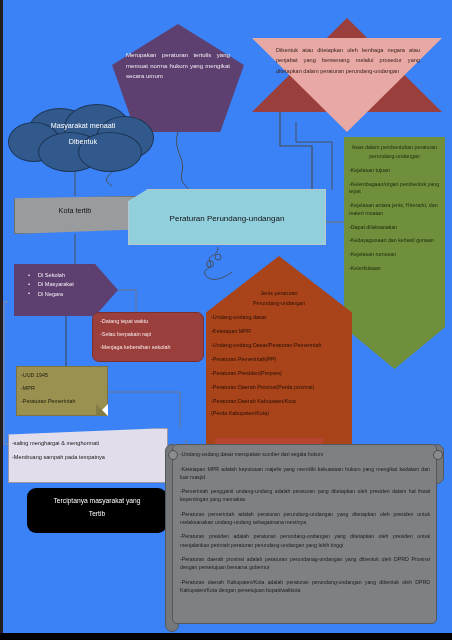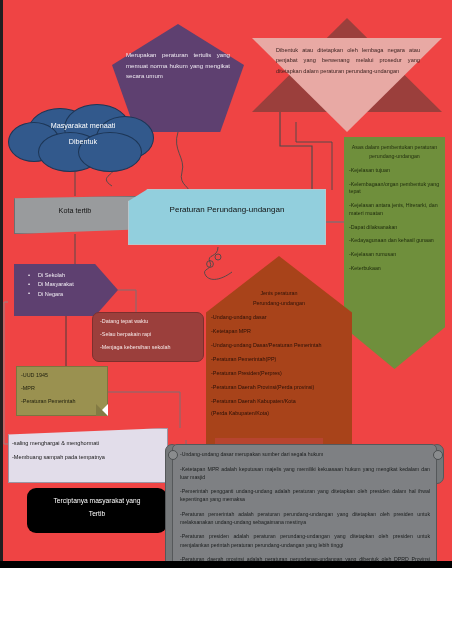--- a/index.html
+++ b/index.html
@@ -1,18 +1,18 @@
 <!DOCTYPE html>
 <html><head>
 <meta charset="utf-8">
 <style>
   html,body{margin:0;padding:0;background:#ffffff;}
   body{width:452px;height:640px;overflow:hidden;
        font-family:"Liberation Sans","DejaVu Sans",sans-serif;}
-  #canvas{position:relative;width:452px;height:568px;background:#ef4444;overflow:hidden;}
+  #canvas{position:relative;width:452px;height:640px;background:#3b82f6;overflow:hidden;}
 
   
   .frame-left{position:absolute;left:0;top:0;width:3px;height:640px;background:#231f20;}
   .frame-bottom{position:absolute;left:0;bottom:0;width:452px;height:7px;background:#000;}
 
   .node{position:absolute;box-sizing:border-box;}
   .txt{position:absolute;box-sizing:border-box;text-align:center;line-height:1.45;}
 
   
   #wires{position:absolute;left:0;top:0;width:452px;height:640px;}
@@ -39,21 +39,21 @@
   .cloud-txt{left:22px;top:118px;width:122px;font-size:7.2px;color:#ffffff;line-height:2.2;z-index:4;}
 
   
   .banner{left:14px;top:196px;width:122px;height:38px;background:#999b9d;border:1px solid #6d6f71;
     clip-path:polygon(0% 6%,100% 0%,100% 88%,0% 100%);}
   .banner-txt{left:14px;top:206px;width:122px;font-size:7.2px;color:#141414;}
 
   
   .blue-box{left:128px;top:189px;width:198px;height:56px;background:#92cfdd;
     border:1px solid #b9c6cc;clip-path:polygon(10% 0%,100% 0%,100% 100%,0% 100%,0% 22%);}
-  .blue-box-txt{left:128px;top:204px;width:198px;font-size:8px;color:#111;}
+  .blue-box-txt{left:128px;top:213px;width:198px;font-size:8px;color:#111;}
 
   
   .green{left:344px;top:137px;width:101px;height:232px;background:#6f8f3c;
     clip-path:polygon(0% 0%,100% 0%,100% 82%,50% 100%,0% 82%);}
   .green-head{left:348px;top:143px;width:93px;font-size:5.3px;color:#23300f;line-height:1.7;}
   .green-list{left:349px;top:167px;width:92px;font-size:5.3px;color:#1d2a0c;
     text-align:left;line-height:1.4;}
   .green-list div{margin-bottom:6.5px;}
 
   

